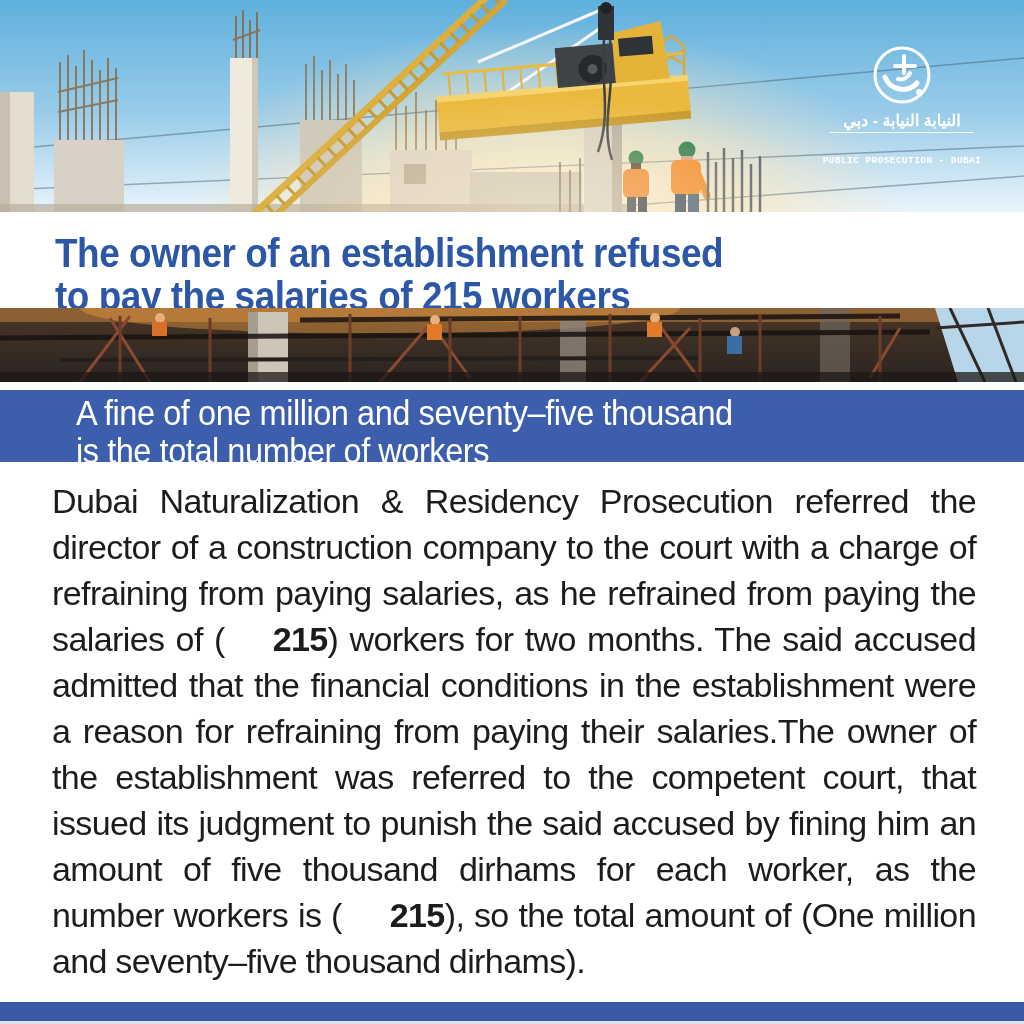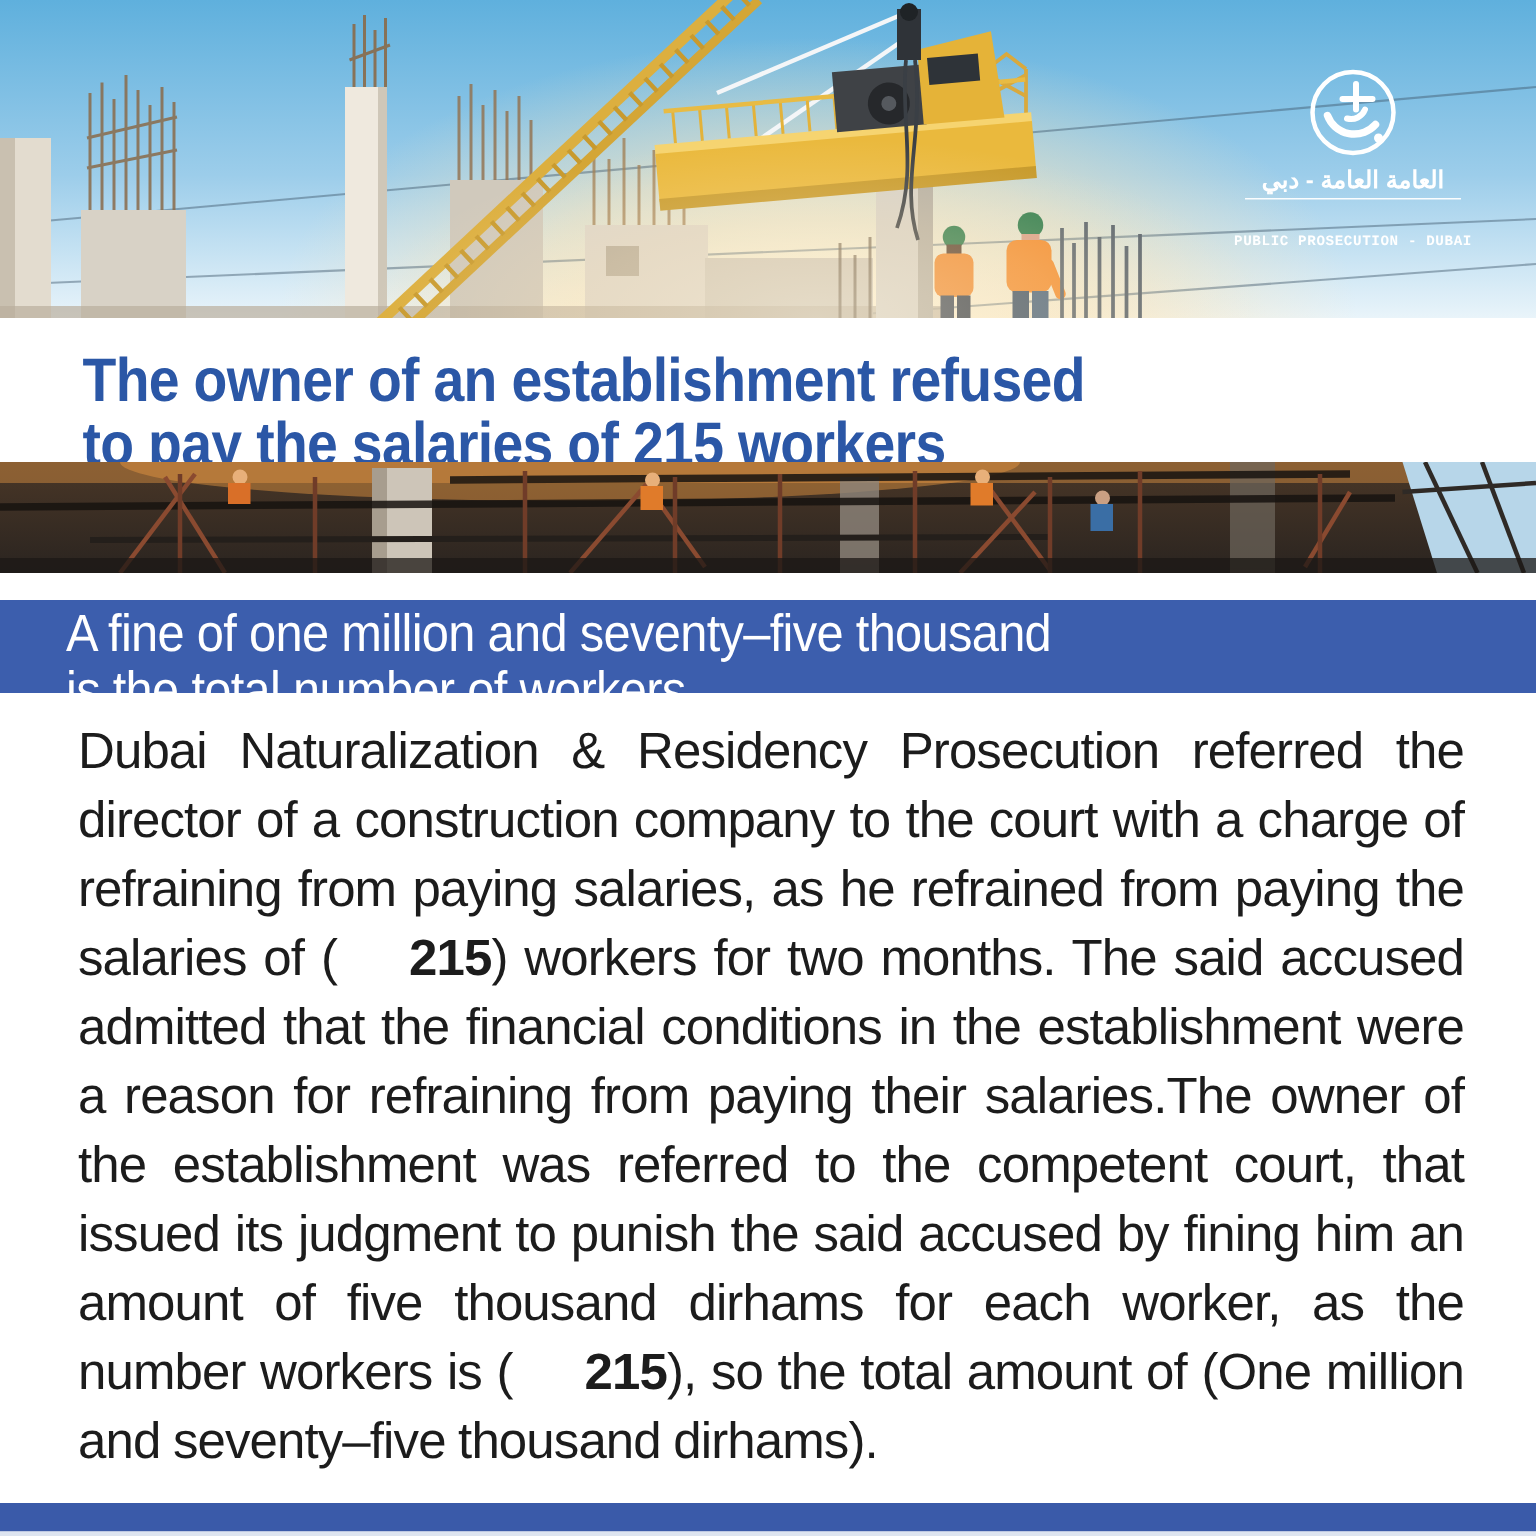--- a/index.html
+++ b/index.html
@@ -22,22 +22,22 @@
   .headline .hl{
     margin-left:44px;font-weight:700;color:var(--headline-blue,#2b57a6);
     font-size:41px;line-height:43px;letter-spacing:-.5px;
     transform:scaleX(.9);transform-origin:left top;white-space:nowrap;
   }
   .headline .hl:first-child{margin-top:9px;}
   
   .strip{position:absolute;left:0;top:308px;width:1024px;height:74px;overflow:hidden;}
   .strip svg{display:block;}
   
-  .banner{position:absolute;left:0;top:400px;width:1024px;height:80px;
-          background:var(--banner-blue,#3c5ead);box-sizing:border-box;}
+  .banner{position:absolute;left:0;top:390px;width:1024px;height:80px;
+          background:var(--banner-blue,#3c5ead);box-sizing:border-box;padding-left:32px;}
   .banner .bl{
     margin-left:44px;color:#ffffff;font-weight:400;
     font-size:35px;line-height:38px;letter-spacing:-.5px;
     transform:scaleX(.93);transform-origin:left top;white-space:nowrap;
   }
   .banner .bl:first-child{margin-top:4px;}
   
   .article{position:absolute;left:0;top:462px;width:1024px;height:540px;background:#ffffff;
            box-sizing:border-box;padding:16px 48px 0 52px;}
   .article p{
@@ -213,21 +213,21 @@
 
     <div class="logo">
       <svg class="emblem" width="62" height="62" viewBox="-31 -31 62 62">
         <circle cx="0" cy="0" r="27" fill="none" stroke="#ffffff" stroke-width="3"></circle>
         <path d="M-17,2 A 19 19 0 0 0 15,8" fill="none" stroke="#ffffff" stroke-width="5" stroke-linecap="round"></path>
         <path d="M2,-19 V-2" stroke="#ffffff" stroke-width="4" stroke-linecap="round"></path>
         <path d="M-7,-9 H13" stroke="#ffffff" stroke-width="4" stroke-linecap="round"></path>
         <path d="M8,-2 A 10 10 0 0 1 -4,4" fill="none" stroke="#ffffff" stroke-width="4" stroke-linecap="round"></path>
         <circle cx="17" cy="17" r="3" fill="#ffffff"></circle>
       </svg>
-      <div class="logo-ar">العامة العامة - دبي</div>
+      <div class="logo-ar">النيابة النيابة - دبي</div>
       <div class="logo-rule"></div>
       <div class="logo-en">PUBLIC PROSECUTION - DUBAI</div>
     </div>
   </div>
 
   <div class="headline">
     <div class="hl">The owner of an establishment refused</div>
     <div class="hl">to pay the salaries of 215 workers</div>
   </div>
 

